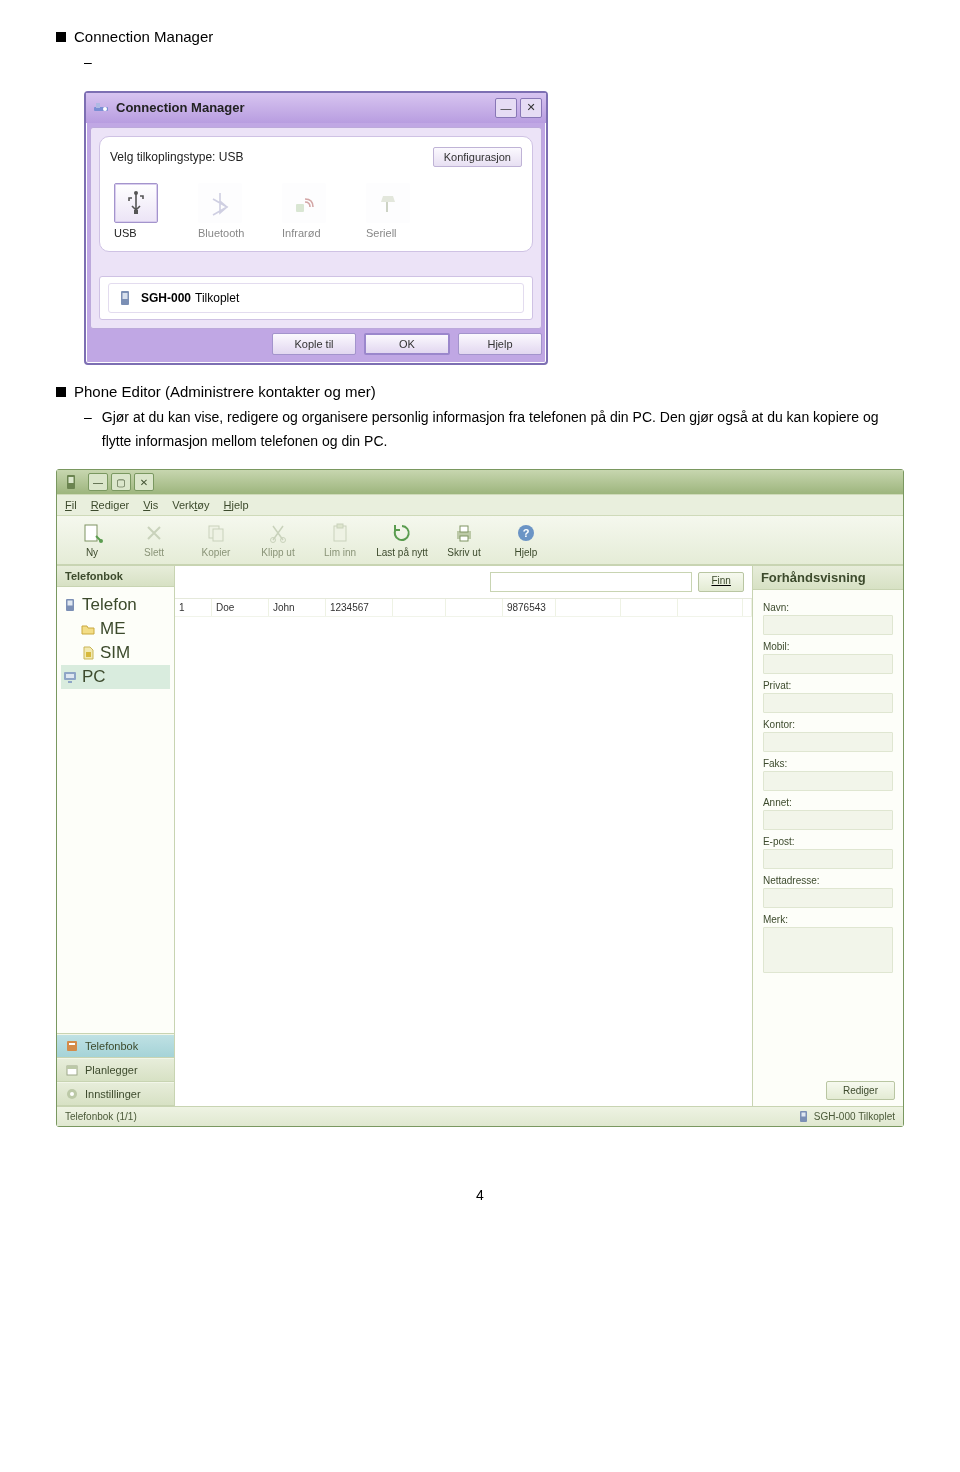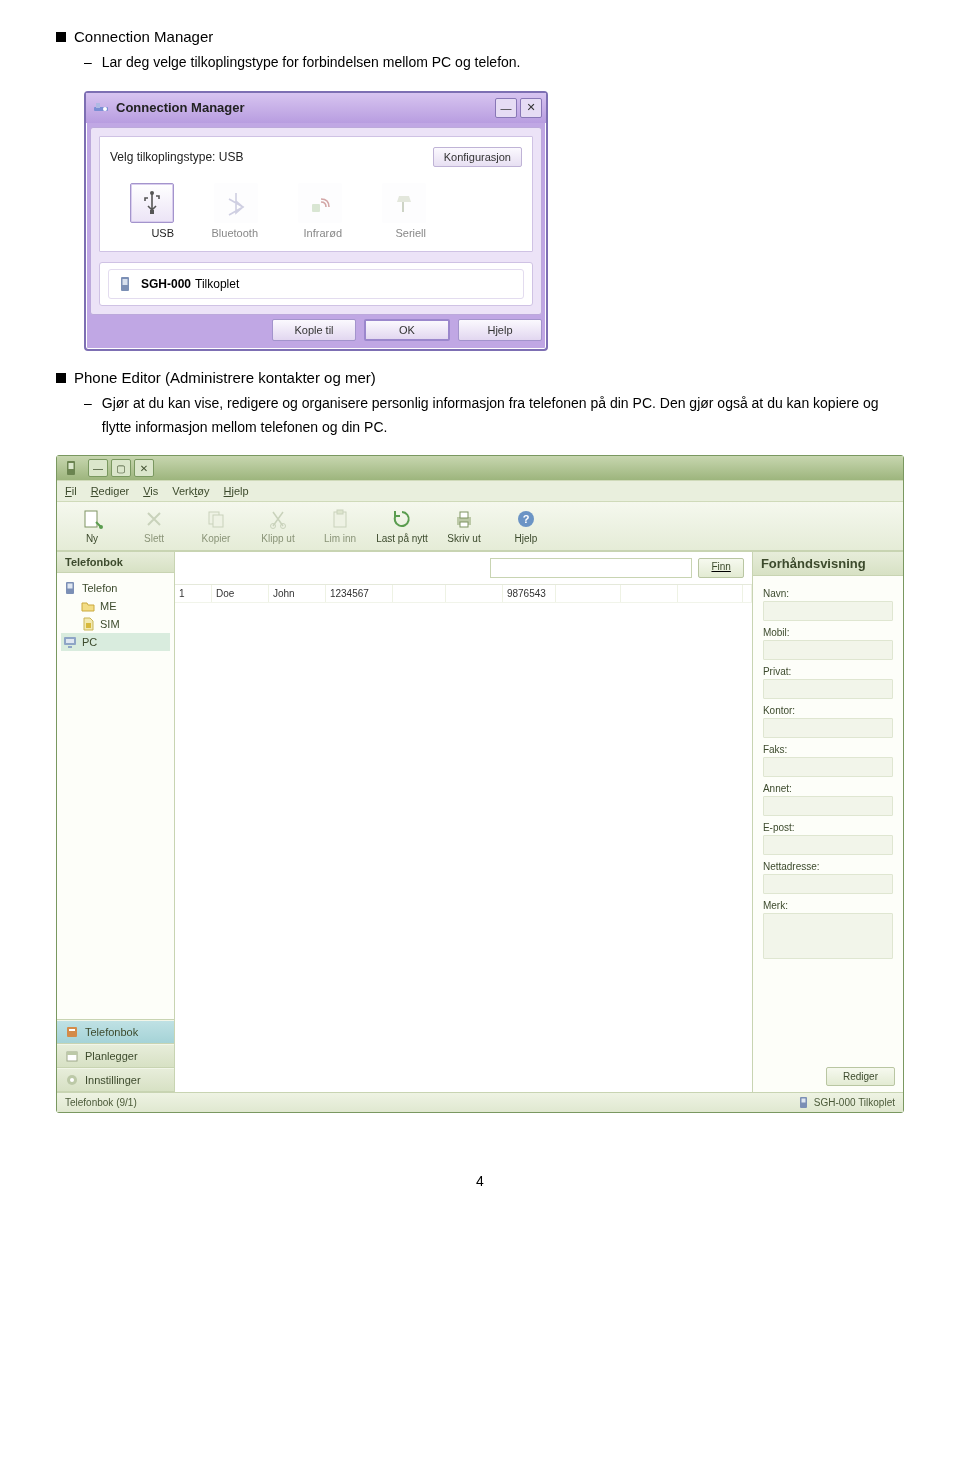--- a/index.html
+++ b/index.html
@@ -8,26 +8,26 @@
   .bullet-text{font-size:15px;}
   .sub-row{display:flex;align-items:flex-start;margin:6px 0 16px 28px;line-height:1.7;}
   .dash{margin-right:10px;color:#000;flex:0 0 auto;}
   
   .cm-window{width:460px;margin:0 0 18px 28px;border:2px solid #7d6fb3;background:#c0a7e4;box-shadow:inset 0 0 0 1px #fff;font-family:Tahoma,Arial,sans-serif;border-radius:4px;}
   .cm-titlebar{display:flex;align-items:center;height:30px;background:linear-gradient(#d7c4f0,#b89de0);padding:0 4px;}
   .cm-titleicon{width:18px;height:18px;margin:0 6px 0 2px;}
   .cm-title{font-weight:bold;font-size:13px;color:#222;flex:1;}
   .winbtn{width:20px;height:18px;border:1px solid #8877b6;background:#e6dcf4;margin-left:3px;display:flex;align-items:center;justify-content:center;font-size:11px;color:#333;border-radius:2px;}
   .cm-body{background:#ece3f7;margin:4px;padding:8px;border:1px solid #bca9db;border-radius:3px;}
-  .cm-panel{background:#fff;border:1px solid #cfc2e4;border-radius:1px;padding:10px;margin-bottom:10px;}
+  .cm-panel{background:#fff;border:1px solid #cfc2e4;border-radius:10px;padding:10px;margin-bottom:24px;}
   .cm-row1{display:flex;align-items:center;justify-content:space-between;margin-bottom:12px;}
   .cm-label{font-size:12px;color:#222;}
   .cm-smallbtn{border:1px solid #bfb3d6;background:linear-gradient(#fbf9fe,#e7dff2);font-size:11px;padding:3px 10px;border-radius:2px;color:#333;}
   .cm-types{display:flex;gap:24px;padding:4px 4px 2px 4px;}
-  .cm-type{display:flex;flex-direction:column;align-items:flex-end;width:60px;font-size:11px;color:#888;gap:4px;}
+  .cm-type{display:flex;flex-direction:column;align-items:flex-start;width:60px;font-size:11px;color:#888;gap:4px;}
   .cm-type .cm-type-icon{width:42px;height:38px;border:1px solid transparent;border-radius:2px;display:flex;align-items:center;justify-content:center;background:#fdfdfe;}
   .cm-type.active{color:#222;}
   .cm-type.active .cm-type-icon{border:1px solid #a394cc;background:linear-gradient(#fff,#ece4f6);box-shadow:0 0 0 1px #d9cdee inset;}
   .cm-status{background:#fff;border:1px solid #cfc2e4;border-radius:3px;padding:6px 8px;display:flex;align-items:center;gap:8px;}
   .cm-status-inset{border:1px solid #e3dcef;border-radius:3px;padding:6px 8px;display:flex;align-items:center;gap:8px;flex:1;}
   .cm-statusicon{width:16px;height:16px;}
   .cm-status-text{font-size:12px;}
   .cm-status-text b{font-weight:bold;margin-right:4px;}
   .cm-bottom{display:flex;justify-content:flex-end;gap:8px;margin:4px 4px 8px 4px;}
   .cm-btn{border:1px solid #a394cc;background:linear-gradient(#fbf9fe,#e2d7f0);font-size:11px;padding:4px 0;width:82px;border-radius:2px;color:#333;text-align:center;}
@@ -40,21 +40,21 @@
   .pe-winbtn{width:18px;height:16px;border:1px solid #7a9860;background:#dbe6cb;margin-left:3px;display:flex;align-items:center;justify-content:center;font-size:10px;color:#425232;border-radius:2px;}
   .pe-menubar{display:flex;gap:14px;padding:4px 8px;background:#e9efdd;color:#3c4a2c;border-top:1px solid #cfdab9;border-bottom:1px solid #cfdab9;}
   .pe-menubar span u{text-decoration:underline;}
   .pe-toolbar{display:flex;gap:4px;padding:6px 6px;background:linear-gradient(#f5f8ee,#e5ecd7);border-bottom:1px solid #c8d4b2;}
   .pe-tool{display:flex;flex-direction:column;align-items:center;gap:3px;font-size:10px;color:#8a9478;width:58px;}
   .pe-tool.active{color:#3c4a2c;}
   .pe-toolicon{width:22px;height:22px;}
   .pe-main{display:flex;background:#fff;border-top:1px solid #c8d4b2;}
   .pe-left{width:148px;display:flex;flex-direction:column;border-right:1px solid #c8d4b2;background:#fdfef9;}
   .pe-left-head{background:linear-gradient(#e7edda,#d7e1c4);font-weight:bold;color:#3c4a2c;font-size:11px;padding:4px 8px;border-bottom:1px solid #c8d4b2;}
-  .pe-tree{flex:1;padding:6px 4px;font-size:11px;color:#3c4a2c;}
+  .pe-tree{flex:1;padding:6px 4px;font-size:17px;color:#3c4a2c;}
   .tree-row{display:flex;align-items:center;gap:5px;padding:2px 2px;}
   .tree-row.sel{background:#d9ecde;}
   .tree-child{margin-left:18px;}
   .tree-icon{width:14px;height:14px;}
   .pe-navstack{border-top:1px solid #c8d4b2;}
   .pe-navitem{display:flex;align-items:center;gap:6px;padding:4px 8px;background:linear-gradient(#e7edda,#d7e1c4);border-top:1px solid #f2f6e9;border-bottom:1px solid #c8d4b2;color:#3c4a2c;font-size:11px;}
   .pe-navitem.sel{background:linear-gradient(#bfe1e4,#a5d3d7);}
   .nav-icon{width:14px;height:14px;}
   .pe-center{flex:1;display:flex;flex-direction:column;min-height:540px;}
   .pe-findbar{display:flex;justify-content:flex-end;padding:6px 8px;gap:6px;border-bottom:1px solid #e5e9db;text-decoration:underline;}
@@ -91,21 +91,20 @@
 </style>
 </head>
 <body>
 
 <div class="bullet-row">
   <div class="bullet"></div>
   <div class="bullet-text">Connection Manager</div>
 </div>
 <div class="sub-row">
   <div class="dash">–</div>
-  <div>Lar deg velge tilkoplingstype for forbindelsen mellom PC og telefon.</div>
 </div>
 
 <div class="cm-window">
   <div class="cm-titlebar">
     <svg class="cm-titleicon" viewBox="0 0 18 18">
         <rect x="2" y="8" width="14" height="4" fill="#7a8ed4" rx="1"></rect>
         <rect x="4" y="4" width="4" height="5" fill="#aeb9e3"></rect>
         <circle cx="13" cy="10" r="2" fill="#fff"></circle>
       </svg>
     <div class="cm-title">Connection Manager</div>
@@ -360,21 +359,21 @@
         <div class="pv-field"></div>
         <div class="pv-label">Merk:</div>
         <div class="pv-text"></div>
       </div>
       <div class="pe-editbtn-row">
         <div class="pe-findbtn" style="padding:3px 16px;">Rediger</div>
       </div>
     </div>
   </div>
   <div class="pe-status">
-    <div>Telefonbok (9/1)</div>
+    <div>Telefonbok (1/1)</div>
     <div class="pe-status-right">
       <svg class="phoneicon" viewBox="0 0 13 13">
           <rect x="3" y="1" width="7" height="11" rx="1" fill="#7b8fb5"></rect>
           <rect x="4.5" y="2.5" width="4" height="4" fill="#dfe7f1"></rect>
         </svg>
       <span>SGH-000 Tilkoplet</span>
     </div>
   </div>
 </div>
 

